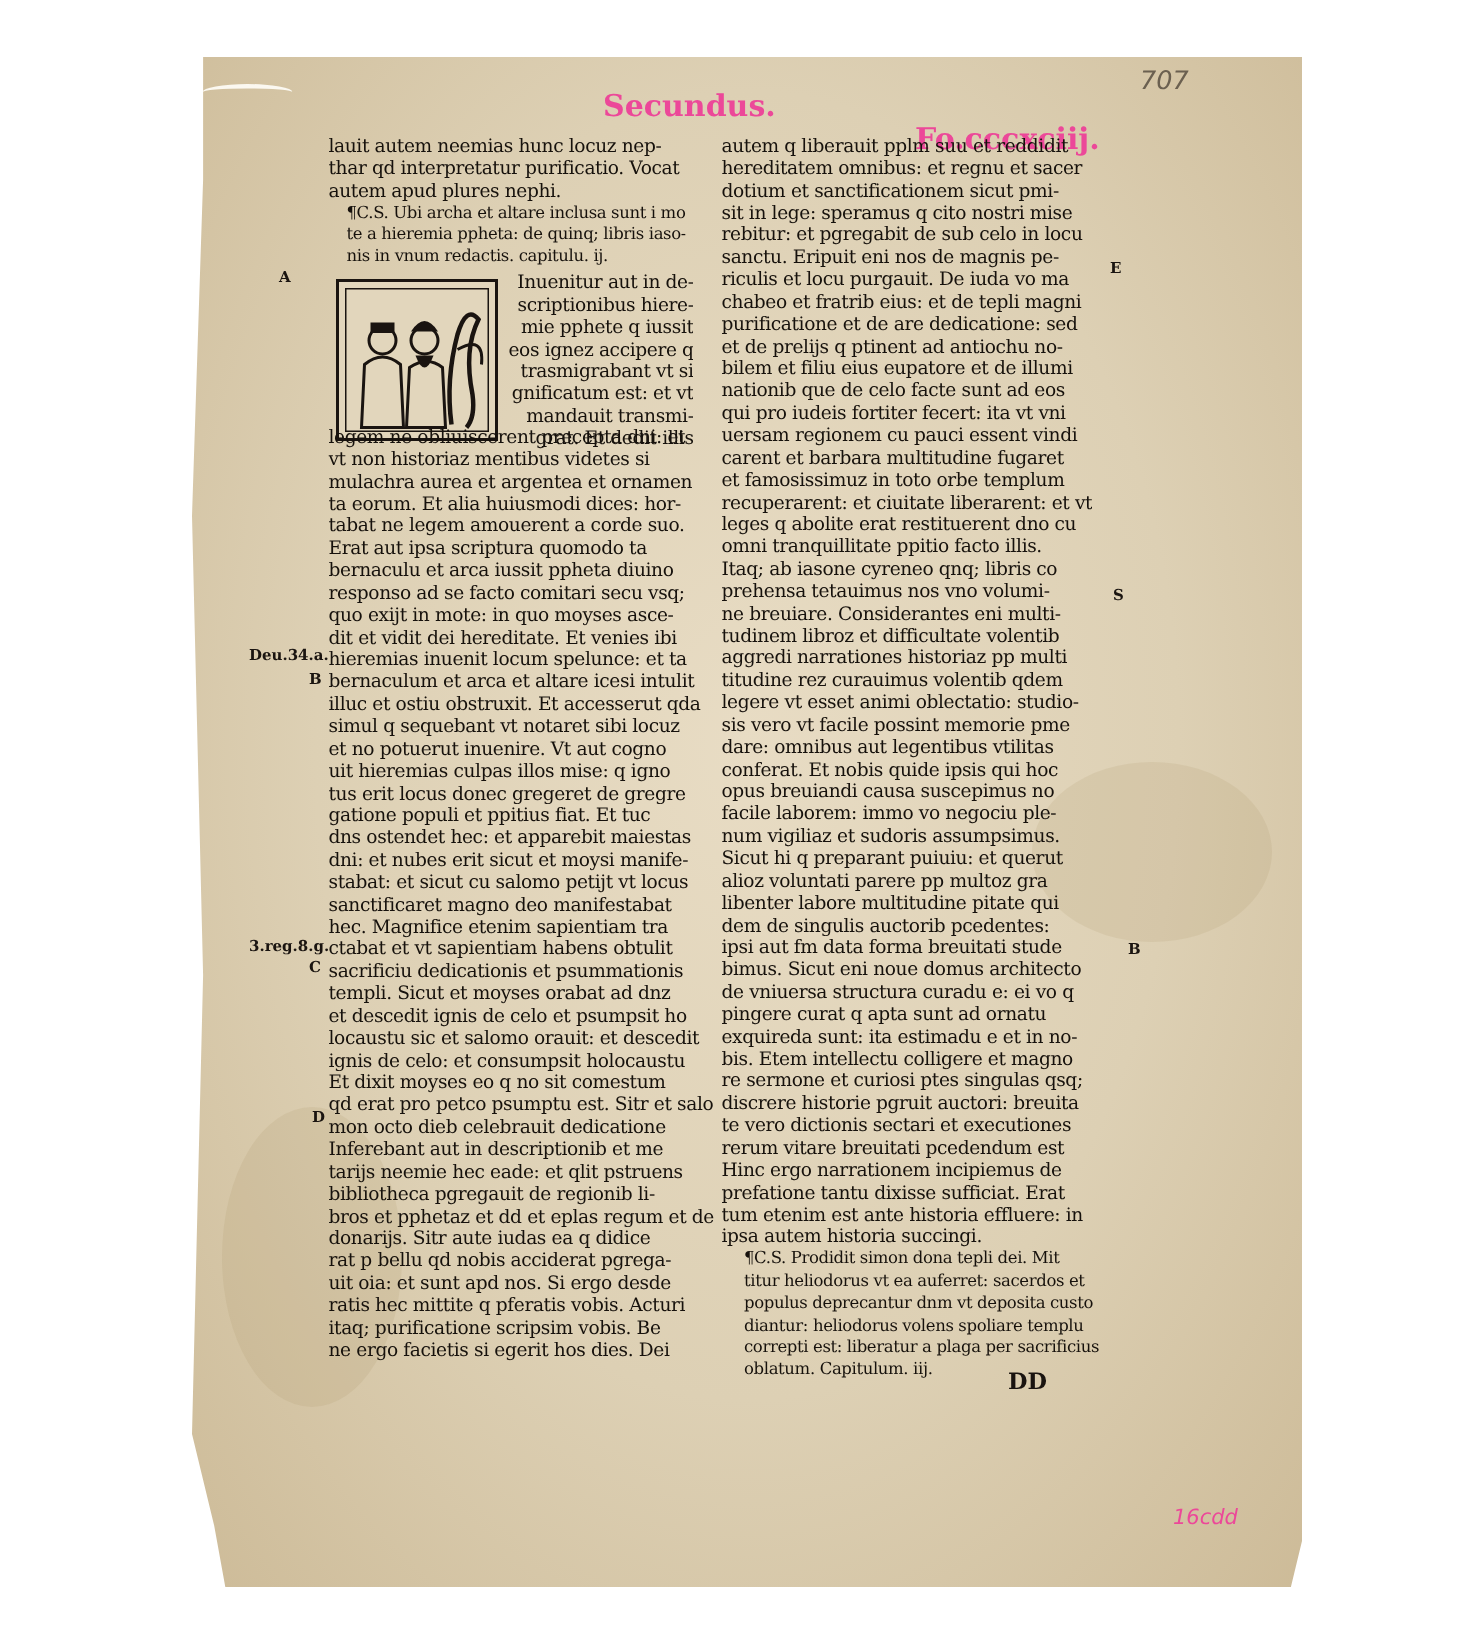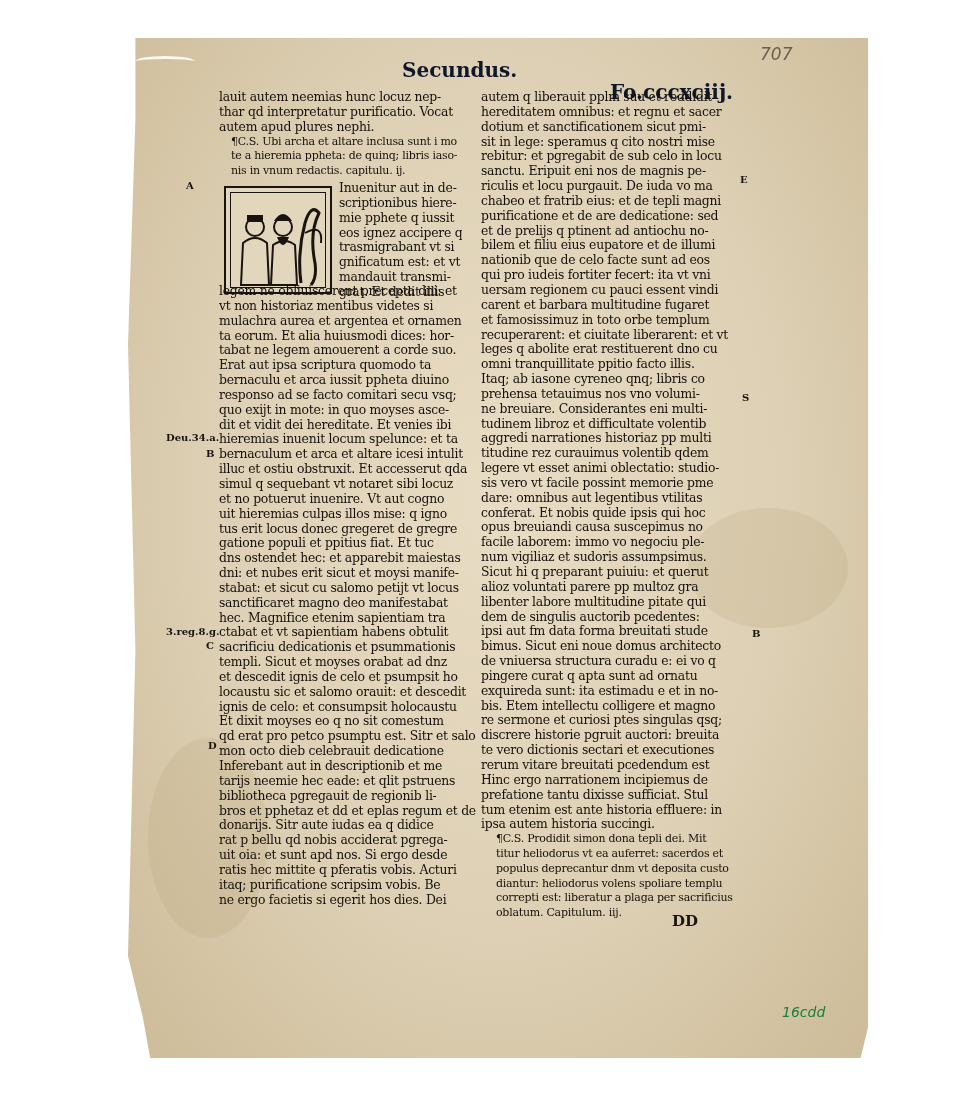--- a/index.html
+++ b/index.html
@@ -2,30 +2,30 @@
 <html><head>
 <meta charset="utf-8">
 <style>
   html,body{margin:0;padding:0;}
   body{width:978px;height:1100px;background:#ffffff;position:relative;overflow:hidden;font-family:"DejaVu Serif",serif;}
   .leaf{position:absolute;left:128px;top:38px;width:740px;height:1020px;
     background:radial-gradient(ellipse at 50% 45%, #e8dcc4 0%, #ddd0b4 55%, #cdbb98 100%);
     box-shadow:0 0 2px rgba(0,0,0,.25);
     clip-path:polygon(1% 0,100% 0,100% 97%,99% 100%,3% 100%,2% 96%,0 90%,1% 60%,0 30%,1% 8%);}
   .stain{position:absolute;border-radius:50%;background:rgba(160,130,80,.12);}
-  .runhead{position:absolute;top:58px;font-weight:bold;font-size:20px;color:#0f172a;font-family:"DejaVu Serif",serif;}
+  .runhead{position:absolute;top:58px;font-weight:bold;font-size:20px;color:#ec4899;font-family:"DejaVu Serif",serif;}
   .folio-note{position:absolute;left:760px;top:44px;font-size:17px;color:#6b6050;font-style:italic;font-family:"DejaVu Sans",sans-serif;}
   .col{position:absolute;font-size:12.4px;line-height:14.85px;color:#16110c;font-family:"DejaVu Serif",serif;letter-spacing:-0.25px;white-space:nowrap;}
   .col .ln{display:block;height:14.85px;overflow:hidden;}
   .col .small{font-size:11px;margin-left:12px;}
   .initial{position:absolute;left:224px;top:186px;width:108px;height:108px;border:2px solid #1a1410;background:#e2d6bc;box-sizing:border-box;}
   .initial .inner{position:absolute;inset:4px;border:1px solid #1a1410;}
   .margin{position:absolute;font-size:10px;color:#1a1410;font-family:"DejaVu Serif",serif;font-weight:bold;}
   .sig{position:absolute;left:672px;top:912px;font-size:15px;font-weight:bold;color:#1a1410;}
-  .pencil{position:absolute;left:782px;top:1004px;font-size:14px;color:#15803d;font-style:italic;font-family:"DejaVu Sans",sans-serif;}
+  .pencil{position:absolute;left:782px;top:1004px;font-size:14px;color:#ec4899;font-style:italic;font-family:"DejaVu Sans",sans-serif;}
   .edge-hl{position:absolute;left:135px;top:56px;width:60px;height:8px;border-top:3px solid #fbf8f0;border-radius:50%;}
 </style>
 </head>
 <body>
 
 <div class="leaf">
   <div class="stain" style="left:560px;top:470px;width:160px;height:120px;"></div>
   <div class="stain" style="left:20px;top:700px;width:120px;height:200px;"></div>
 </div>
 <div class="edge-hl"></div>
@@ -52,21 +52,21 @@
       <circle cx="52" cy="34" r="9" fill="none" stroke="#1a1410" stroke-width="2"></circle>
       <path d="M43 28 Q52 14 61 28" fill="#1a1410"></path>
       <path d="M46 44 Q52 60 58 44" fill="#1a1410"></path>
       <path d="M42 52 Q54 44 64 52 L66 92 L40 92 Z" fill="none" stroke="#1a1410" stroke-width="2"></path>
       <path d="M70 90 Q66 60 74 30 Q80 10 88 20 Q78 40 84 70 Q86 85 80 92" fill="none" stroke="#1a1410" stroke-width="3"></path>
       <path d="M74 40 Q92 30 90 50" fill="none" stroke="#1a1410" stroke-width="2"></path>
     </svg>
   </div>
 </div>
 
-<div class="col" style="left:339px;top:181px;">
+<div class="col" style="left:339px;top:181px;text-align:right;">
   <span class="ln">Inuenitur aut in de-</span>
   <span class="ln">scriptionibus hiere-</span>
   <span class="ln">mie pphete q iussit</span>
   <span class="ln">eos ignez accipere q</span>
   <span class="ln">trasmigrabant vt si</span>
   <span class="ln">gnificatum est: et vt</span>
   <span class="ln">mandauit transmi-</span>
   <span class="ln">grat. Et dedit illis</span>
 </div>
 
@@ -156,21 +156,21 @@
     <span class="ln">bimus. Sicut eni noue domus architecto</span>
     <span class="ln">de vniuersa structura curadu e: ei vo q</span>
     <span class="ln">pingere curat q apta sunt ad ornatu</span>
     <span class="ln">exquireda sunt: ita estimadu e et in no-</span>
     <span class="ln">bis. Etem intellectu colligere et magno</span>
     <span class="ln">re sermone et curiosi ptes singulas qsq;</span>
     <span class="ln">discrere historie pgruit auctori: breuita</span>
     <span class="ln">te vero dictionis sectari et executiones</span>
     <span class="ln">rerum vitare breuitati pcedendum est</span>
     <span class="ln">Hinc ergo narrationem incipiemus de</span>
-    <span class="ln">prefatione tantu dixisse sufficiat. Stul</span>
+    <span class="ln">prefatione tantu dixisse sufficiat. Erat</span>
     <span class="ln">tum etenim est ante historia effluere: in</span>
     <span class="ln">ipsa autem historia succingi.</span>
   </div>
 <div class="col small" style="left:484px;top:832px;font-size:11px;" id="rightsum">
     <span class="ln small">¶C.S. Prodidit simon dona tepli dei. Mit</span>
     <span class="ln small">titur heliodorus vt ea auferret: sacerdos et</span>
     <span class="ln small">populus deprecantur dnm vt deposita custo</span>
     <span class="ln small">diantur: heliodorus volens spoliare templu</span>
     <span class="ln small">correpti est: liberatur a plaga per sacrificius</span>
     <span class="ln small">oblatum.           Capitulum.   iij.</span>

